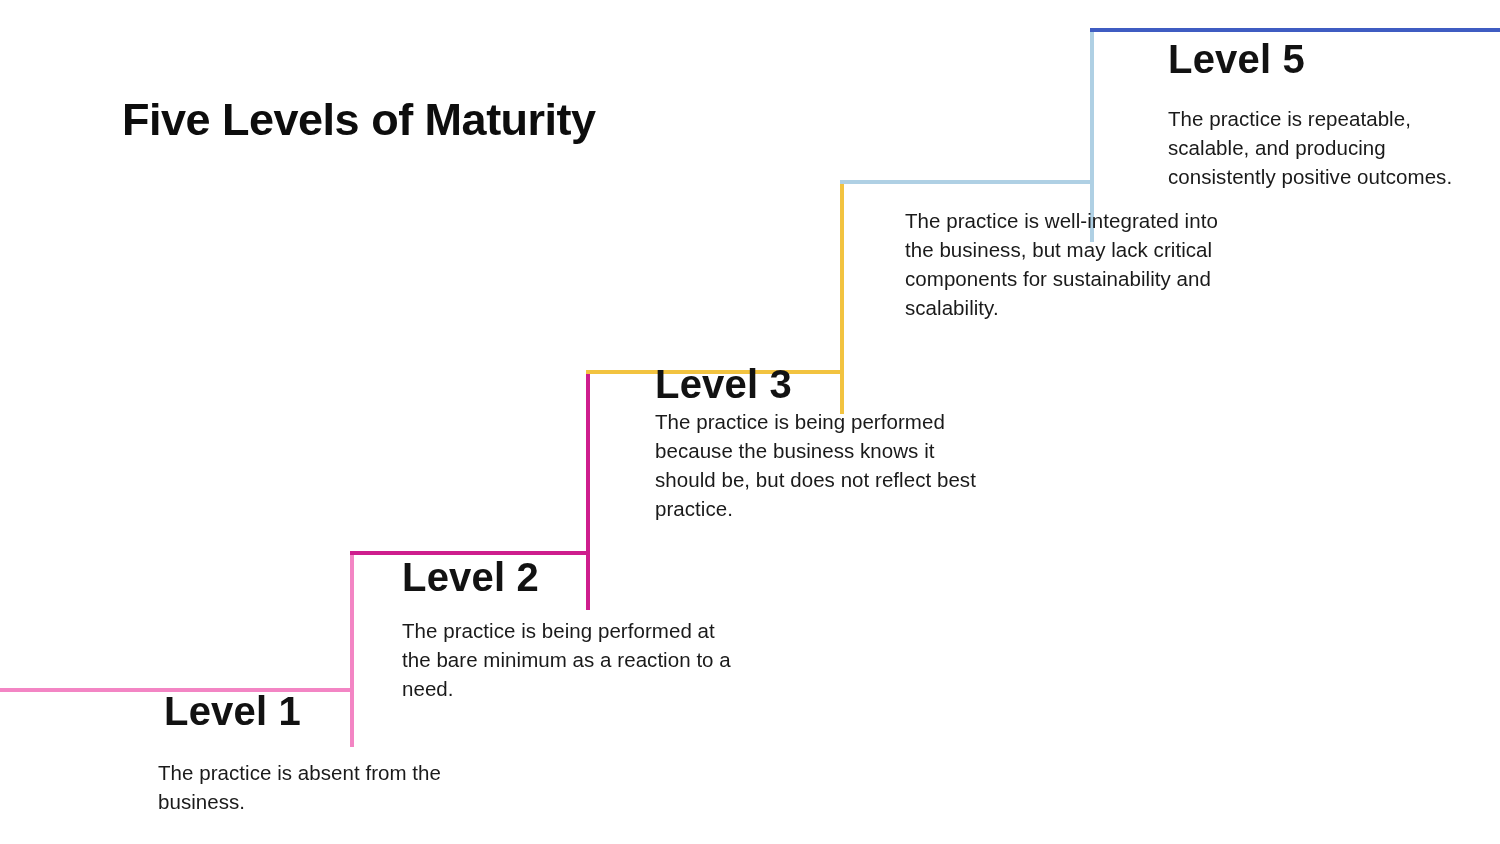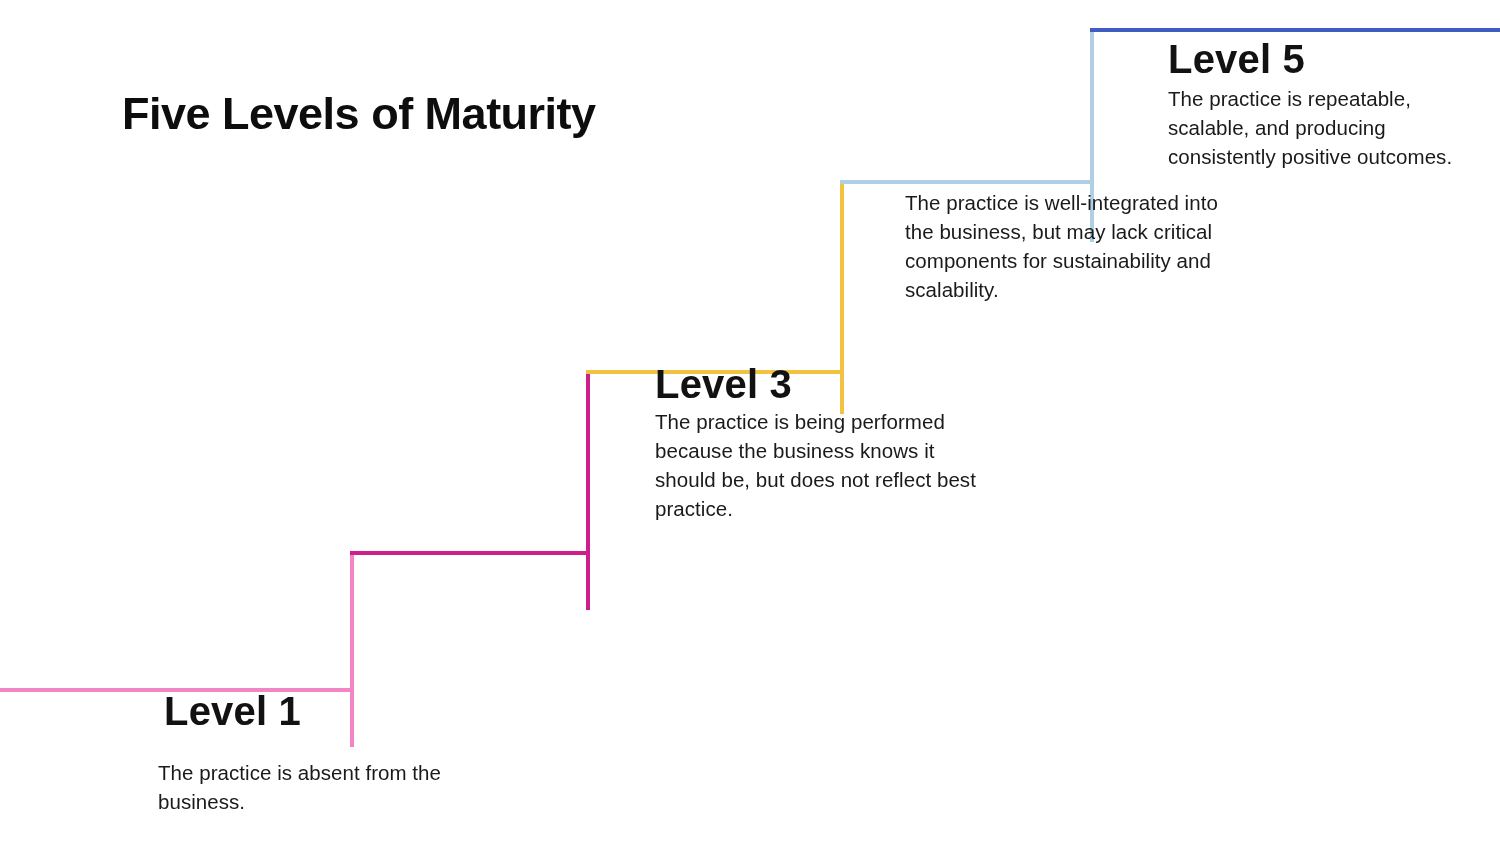--- a/index.html
+++ b/index.html
@@ -44,21 +44,21 @@
   .l4-h { left: 840px; top: 180px; width: 254px; background: #AFD0E4; }
   .l4-v { left: 1090px; top: 28px;  height: 214px; background: #AFD0E4; }
 
   
   .l5-h { left: 1090px; top: 28px; width: 410px; background: #3F5CC2; }
 
   
   .title {
     position: absolute;
     left: 122px;
-    top: 88px;
+    top: 94px;
     font-size: 45px;
     font-weight: bold;
     letter-spacing: -0.5px;
     color: #0D0D0D;
     white-space: nowrap;
   }
 
   .level-block {
     position: absolute;
   }
@@ -86,25 +86,25 @@
   .lvl2 { left: 402px; top: 556px; }
   .lvl2 .level-heading { }
   .lvl2 .level-body    { margin-top: 18px; width: 345px; }
 
   .lvl3 { left: 655px; top: 363px; }
   .lvl3 .level-heading { }
   .lvl3 .level-body    { margin-top: 2px; width: 345px; }
 
   .lvl4 { left: 905px; top: 182px; }
   .lvl4 .level-heading { }
-  .lvl4 .level-body    { margin-top: 6px; width: 330px; }
+  .lvl4 .level-body    { margin-top: 24px; width: 330px; }
 
   .lvl5 { left: 1168px; top: 38px; }
   .lvl5 .level-heading { }
-  .lvl5 .level-body    { margin-top: 4px; width: 320px; }
+  .lvl5 .level-body    { margin-top: 24px; width: 320px; }
 </style>
 </head>
 <body>
 
 <div id="stage">
 
   <div class="line h l1-h" style="background: rgb(243, 133, 196);"></div>
   <div class="line v l1-v" style="background: rgb(243, 133, 196);"></div>
 
   <div class="line h l2-h" style="background: rgb(206, 29, 141);"></div>
@@ -118,20 +118,24 @@
 
   <div class="line h l5-h" style="background: rgb(63, 92, 194);"></div>
 
   <div class="title">Five Levels of Maturity</div>
 
   <div class="level-block lvl1">
     <div class="level-heading">Level 1</div>
     <div class="level-body">The practice is absent from the business.</div>
   </div>
 
+  <div class="level-block lvl2">
+    <div class="level-heading">Level 2</div>
+    <div class="level-body">The practice is being performed at the bare minimum as a reaction to a need.</div>
+  </div>
 
   <div class="level-block lvl3">
     <div class="level-heading">Level 3</div>
     <div class="level-body">The practice is being performed because the business knows it should be, but does not reflect best practice.</div>
   </div>
 
   <div class="level-block lvl4">
     <div class="level-body">The practice is well-integrated into the business, but may lack critical components for sustainability and scalability.</div>
   </div>
 

